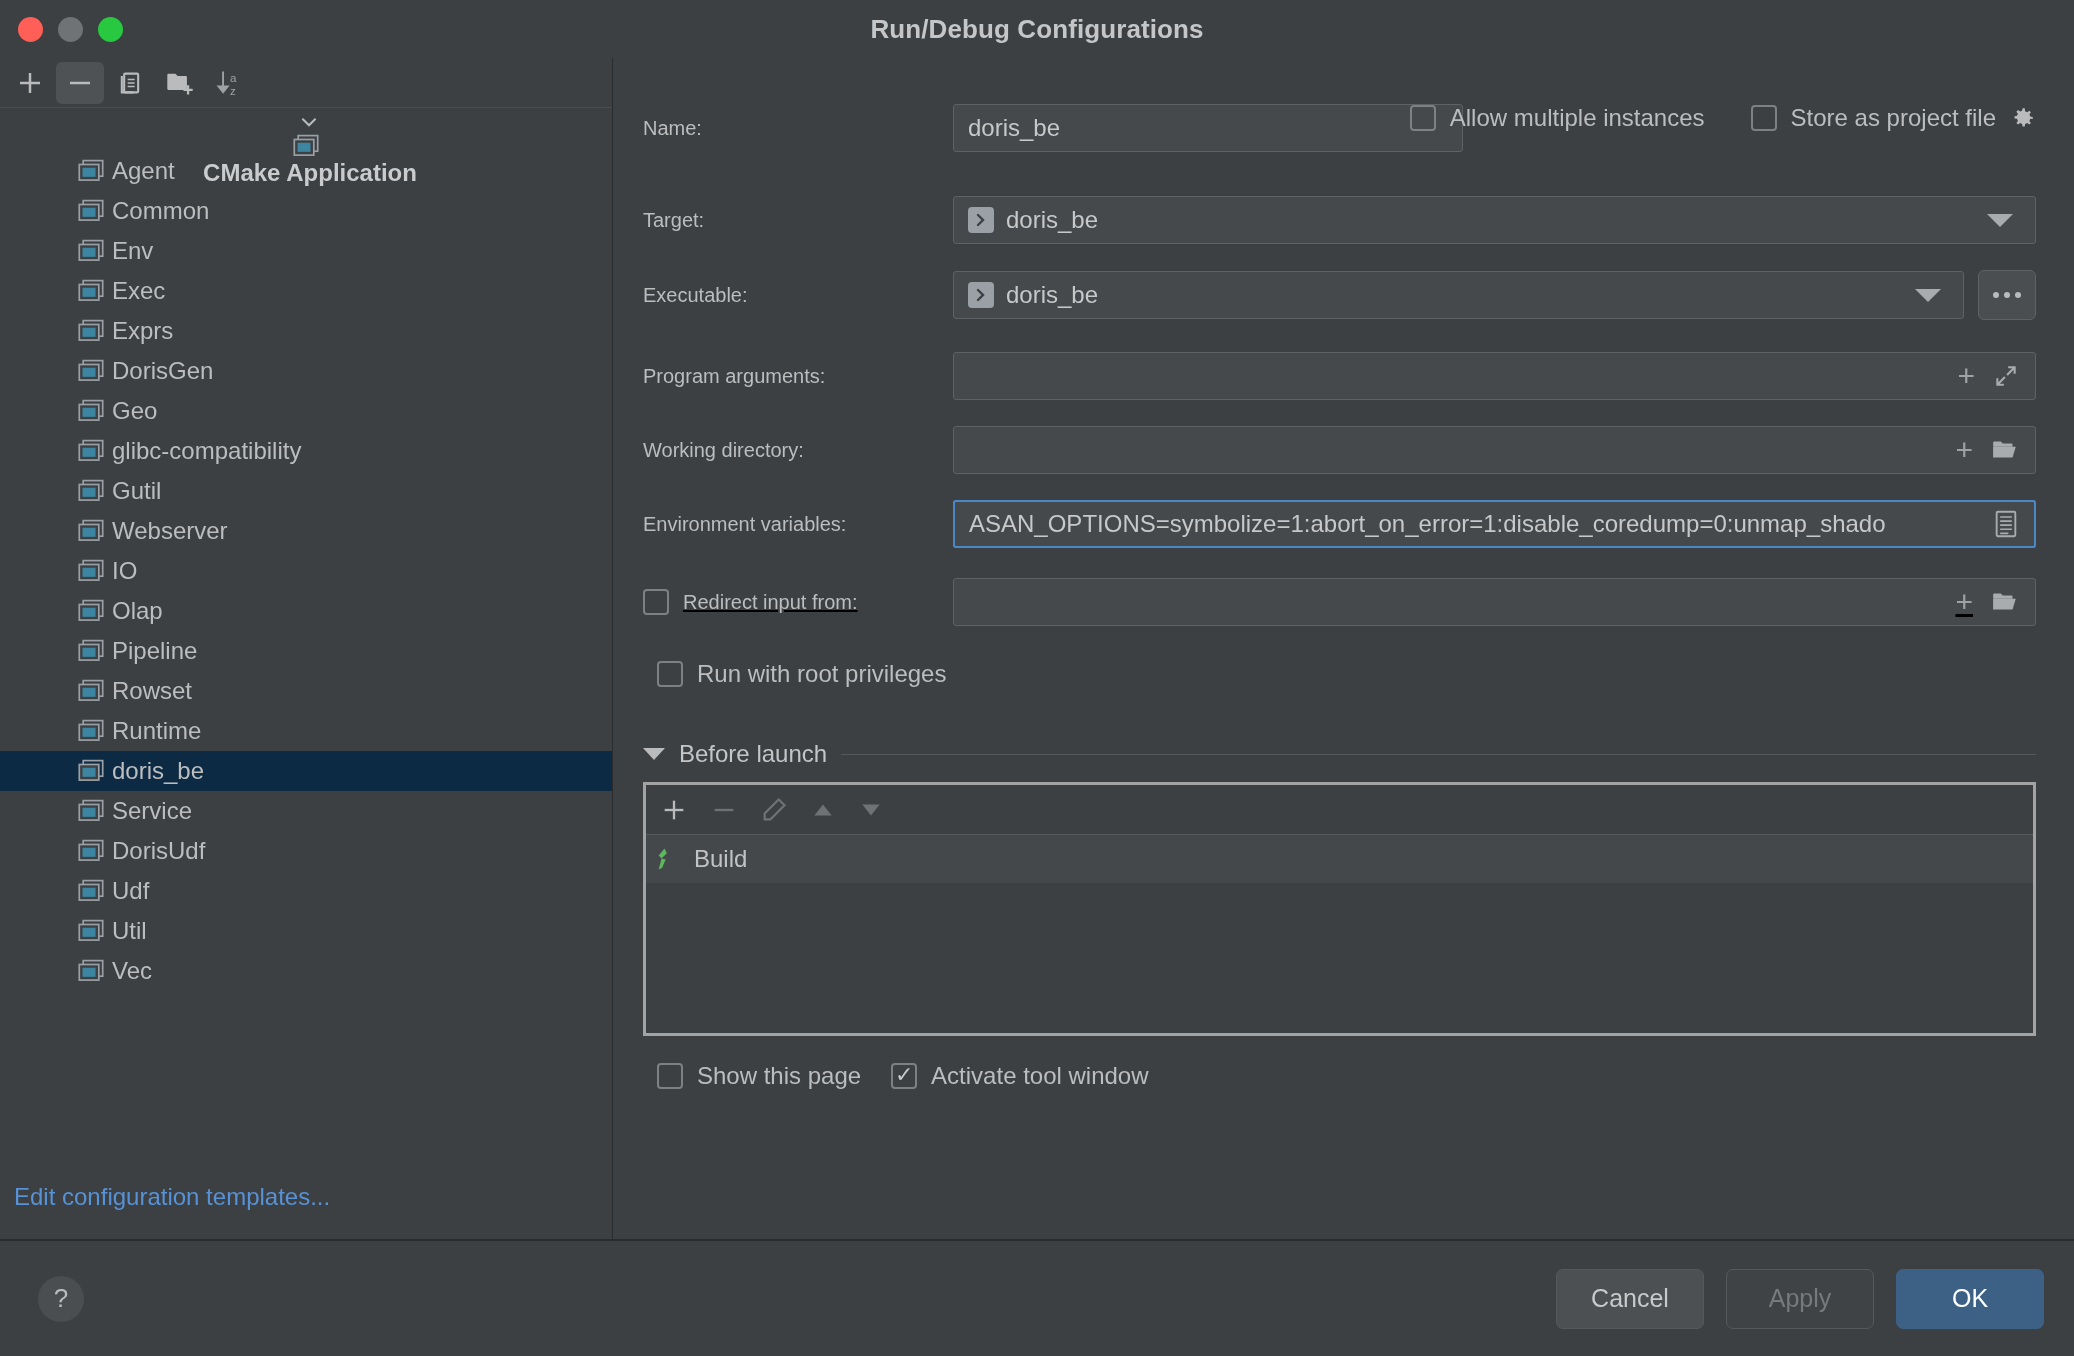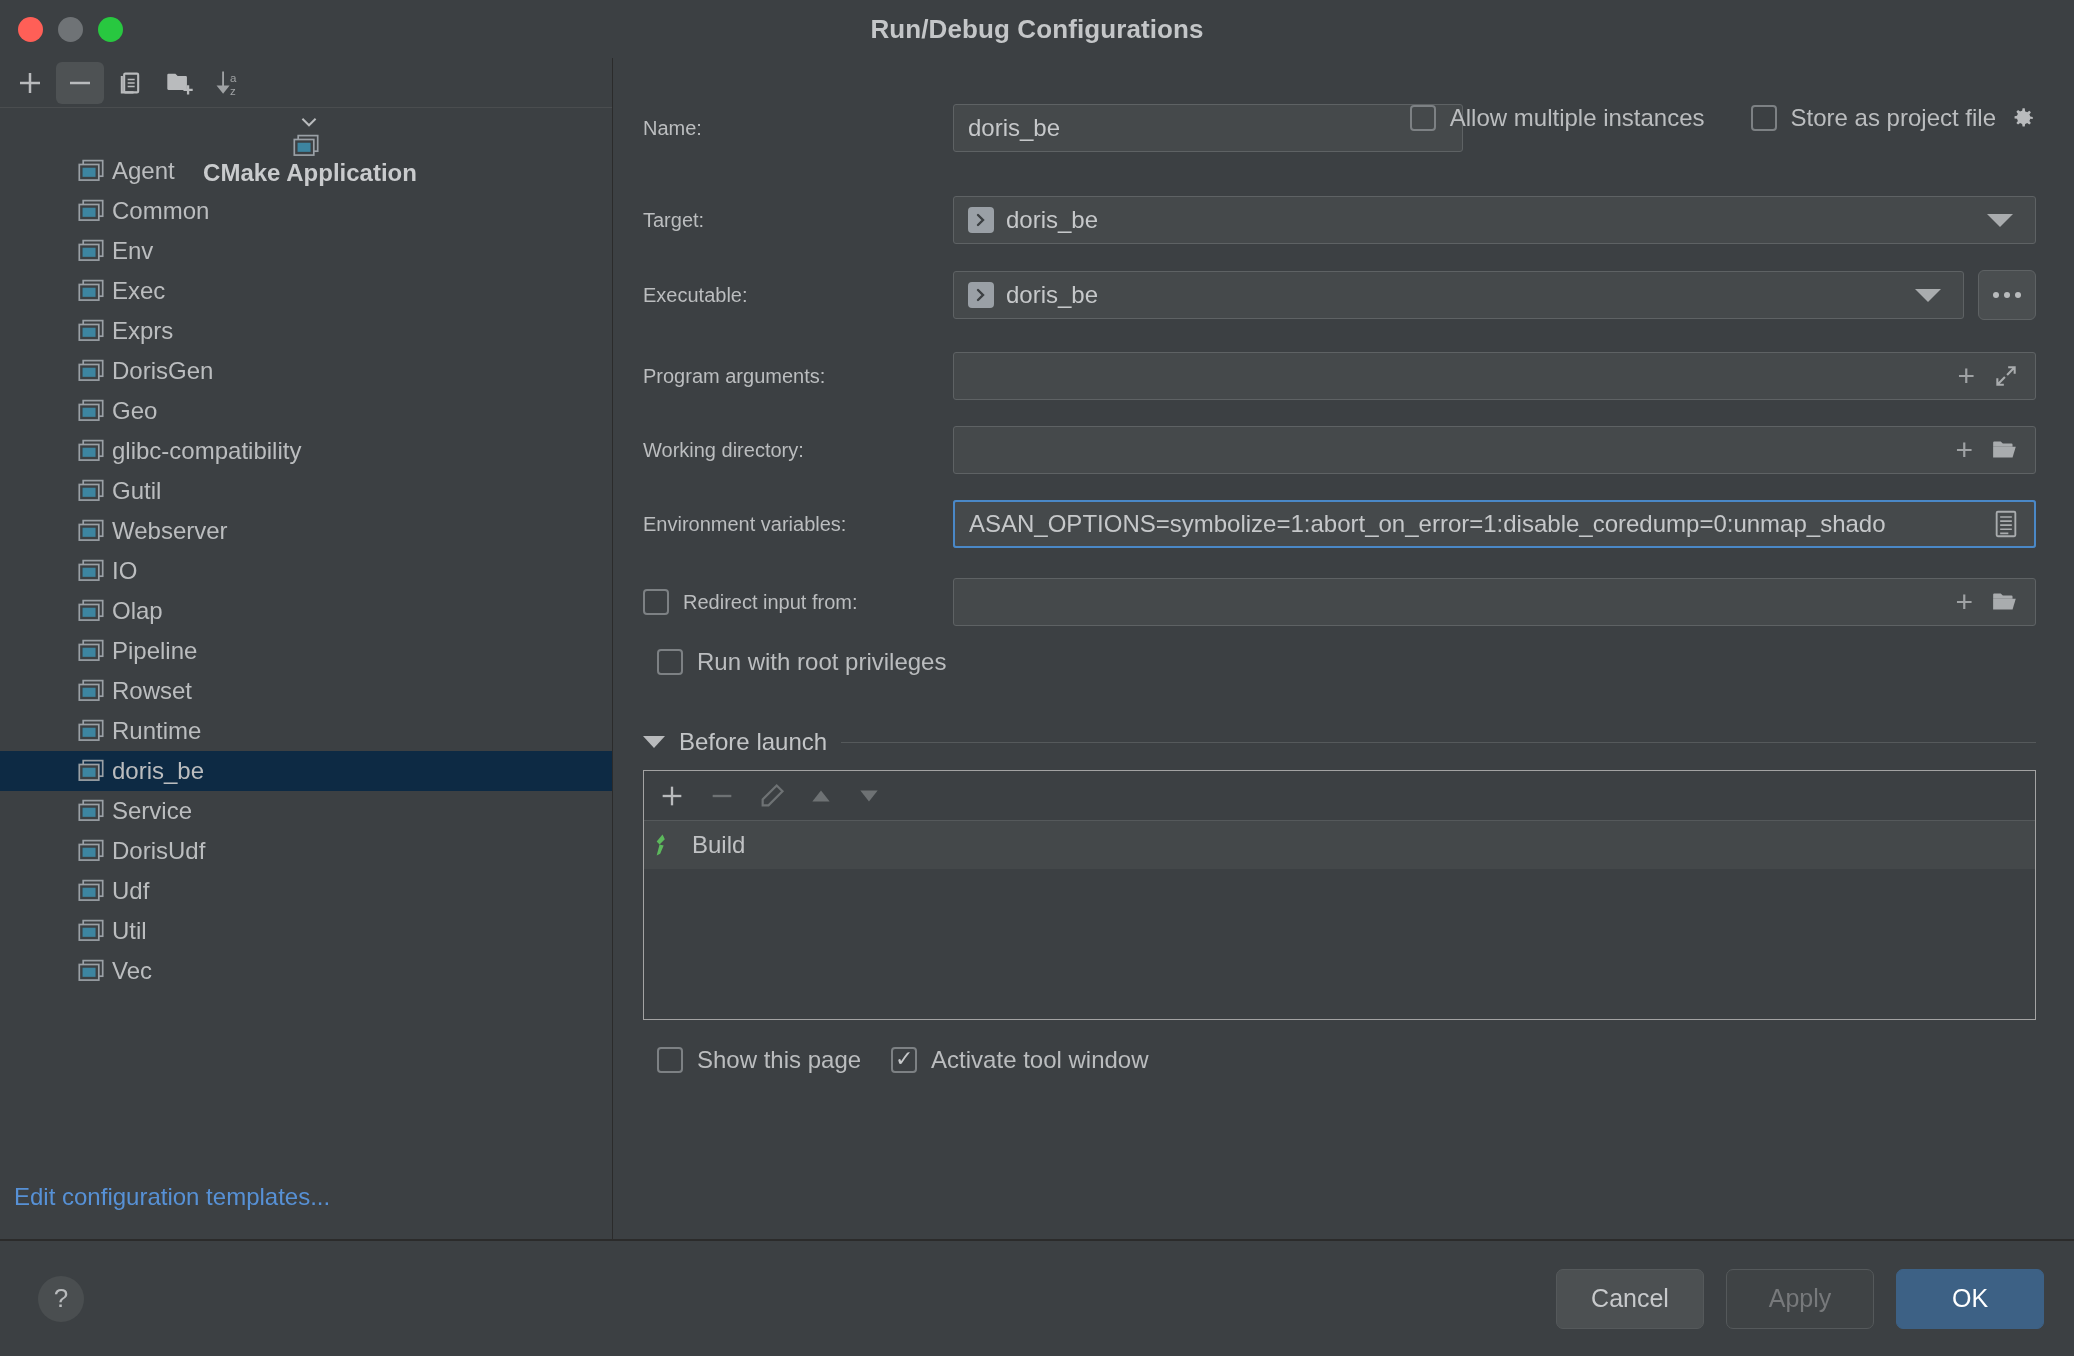--- a/index.html
+++ b/index.html
@@ -210,21 +210,21 @@
   }
   .tri-down {
     width: 0; height: 0;
     border-left: 11px solid transparent;
     border-right: 11px solid transparent;
     border-top: 12px solid #b9bbbd;
   }
   .before-title { font-size: 24px; color: #c3c5c7; white-space: nowrap; }
   .hr { flex: 1 1 auto; height: 1px; background: #55595b; }
   .list-box {
-    border: 1px solid #a3a3a3;
+    border: 3px solid #a3a3a3;
     background: #3c4043;
   }
   .list-toolbar {
     height: 50px;
     border-bottom: 1px solid #55595b;
     display: flex; align-items: center;
     padding-left: 14px; gap: 22px;
   }
   .list-row {
     height: 48px;
@@ -602,21 +602,21 @@
           <span class="val">ASAN_OPTIONS=symbolize=1:abort_on_error=1:disable_coredump=0:unmap_shado</span>
           <span class="endicons">
             <svg width="24" height="28" viewBox="0 0 20 24">
               <rect x="2" y="1.5" width="16" height="21" rx="1" fill="none" stroke="#a9acae" stroke-width="1.6"></rect>
               <path d="M5 6h10M5 9.5h10M5 13h10M5 16.5h10M5 20h7" stroke="#a9acae" stroke-width="1.4"></path>
             </svg>
           </span>
         </div>
       </div>
 
-      <div class="row" style="margin-bottom:22px;">
+      <div class="row" style="margin-bottom:34px;text-decoration:underline;">
         <span class="lbl w" style="display:flex;align-items:center;gap:14px;">
           <span class="cbx"></span>
           <span>Redirect input from:</span>
         </span>
         <div class="field combo" style="background:#45494b;">
           <span class="val"></span>
           <span class="endicons">
             <span class="plusicon">+</span>
             <svg width="28" height="26" viewBox="0 0 26 22">
               <path d="M2 4a1 1 0 011-1h6l2 2h8a1 1 0 011 1v2H2z" fill="#a9acae"></path>

